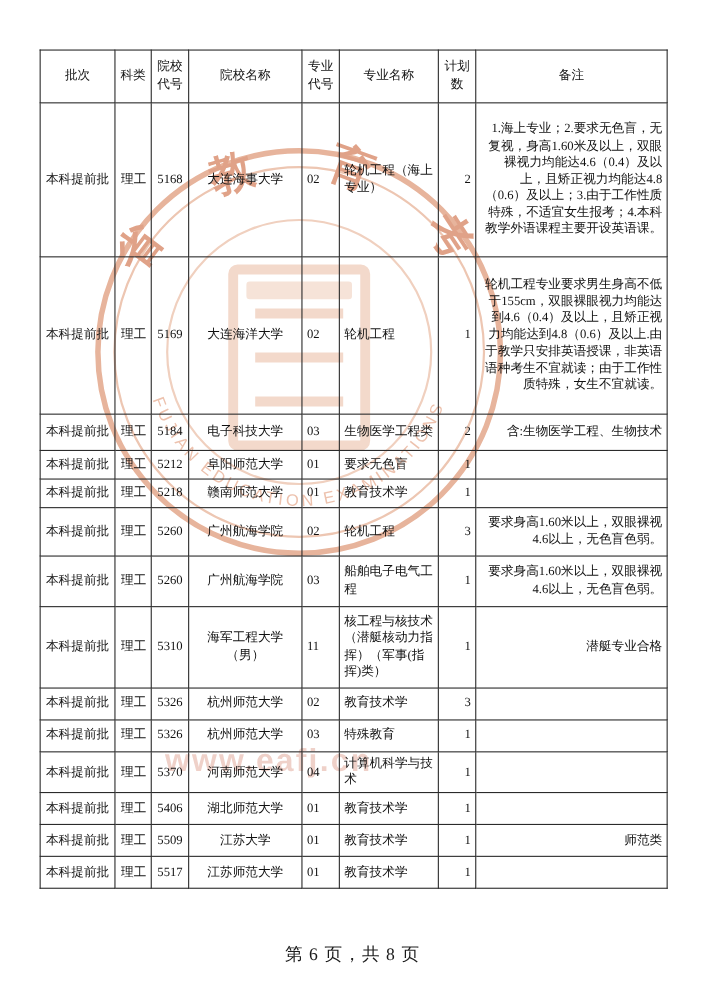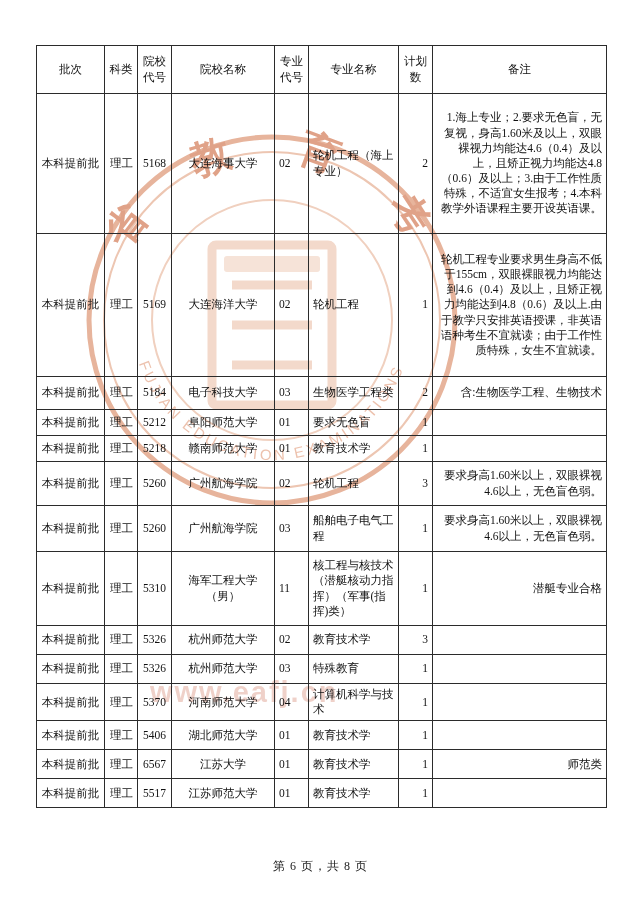--- a/index.html
+++ b/index.html
@@ -95,21 +95,21 @@
   td.jhs     { text-align: right; padding-right: 4px; }
   td.beizhu  { text-align: right; padding-left: 3px; vertical-align: top; line-height: 1.36; }
 
   
   .footer {
     position: absolute;
     left: 0;
     top: 858px;
     width: 641px;
     text-align: center;
-    font-size: 12px;
+    font-size: 16px;
     color: #1a1a1a;
     letter-spacing: 1px;
   }
 </style>
 </head>
 <body>
 
 <div id="watermark-layer">
   <div class="seal">
     <svg viewBox="0 0 400 400" xmlns="http://www.w3.org/2000/svg">
@@ -305,21 +305,21 @@
           <td class="yxdh">5406</td>
           <td class="yxmc">湖北师范大学</td>
           <td class="zydh">01</td>
           <td class="zymc">教育技术学</td>
           <td class="jhs">1</td>
           <td class="beizhu"></td>
         </tr>
         <tr style="height: 29px;">
           <td class="pici">本科提前批</td>
           <td class="kelei">理工</td>
-          <td class="yxdh">6567</td>
+          <td class="yxdh">5509</td>
           <td class="yxmc">江苏大学</td>
           <td class="zydh">01</td>
           <td class="zymc">教育技术学</td>
           <td class="jhs">1</td>
           <td class="beizhu">师范类</td>
         </tr>
         <tr style="height: 29px;">
           <td class="pici">本科提前批</td>
           <td class="kelei">理工</td>
           <td class="yxdh">5517</td>

